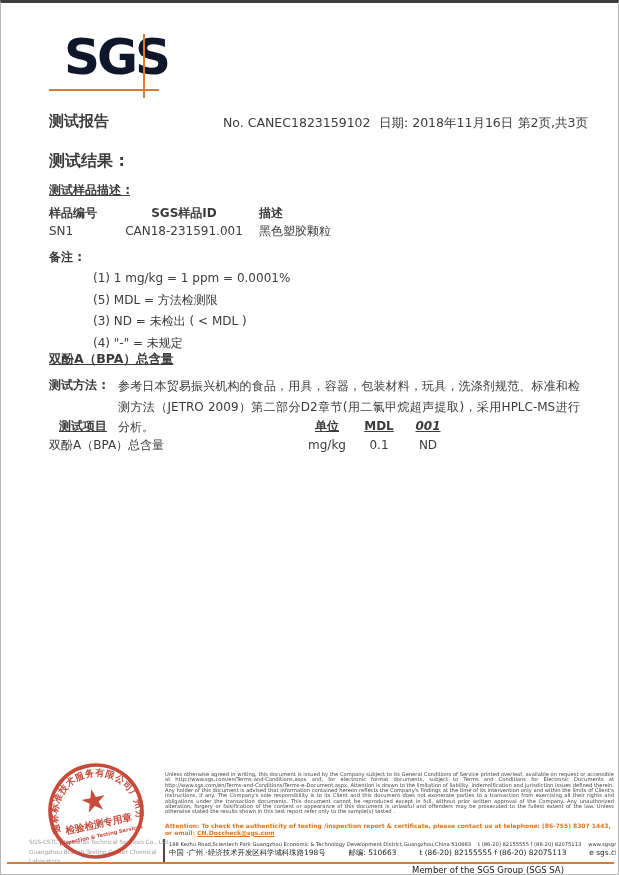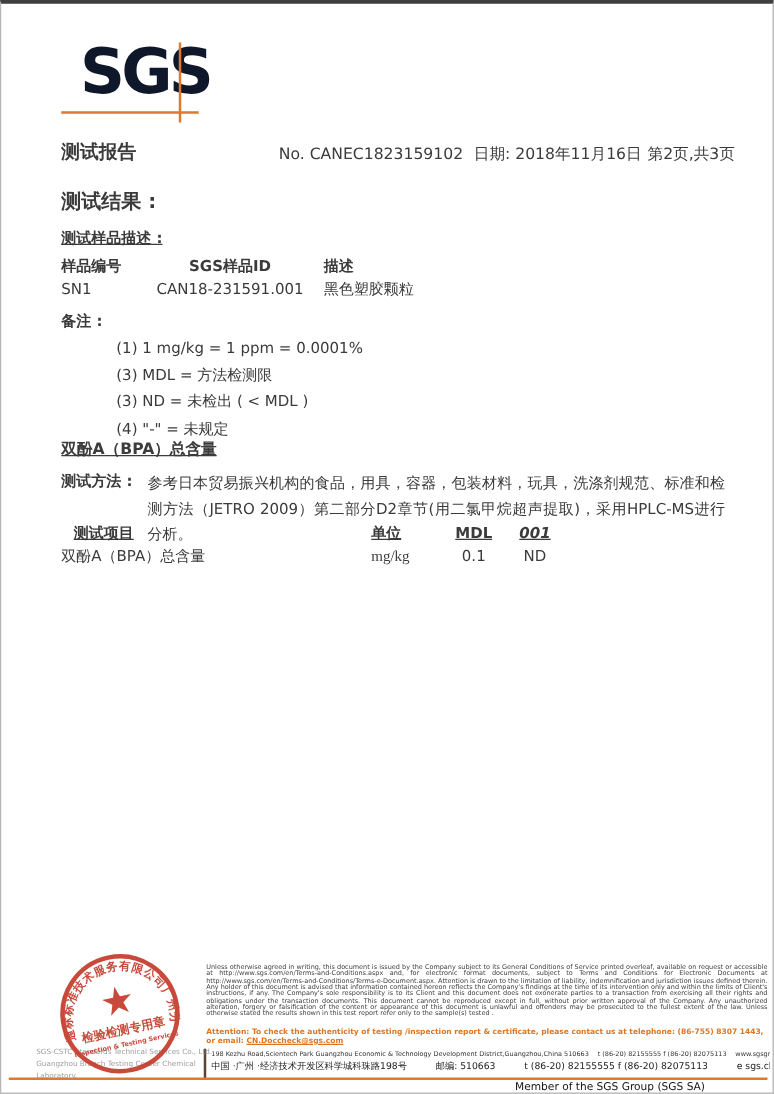--- a/index.html
+++ b/index.html
@@ -37,21 +37,21 @@
   .notes div { line-height:21.5px; }
   
   .bpa-heading { position:absolute; left:48px; top:348px; font-size:12.5px; font-weight:700; text-decoration:underline; }
   .method-label { position:absolute; left:48px; top:374px; font-size:12px; font-weight:700; }
   .method-text { position:absolute; left:117px; top:373px; width:462px; font-size:12px; line-height:20.5px; text-align:justify; }
   
   .result-table { position:absolute; left:48px; top:415px; width:406px; font-size:12px; }
   .result-table .row { display:flex; line-height:16px; margin-bottom:3px; }
   .result-table .ci { flex:1; text-align:left; }
   .result-table .hrow .ci { padding-left:10px; }
-  .result-table .cu { width:60px; text-align:left;font-family:Liberation Serif, serif; }
+  .result-table .cu { width:60px; text-align:center; }
   .result-table .cm { width:44px; text-align:center; }
   .result-table .cv { width:54px; text-align:center; }
   .result-table .hrow span.ul { text-decoration:underline; font-weight:700;margin-top:15px; }
   .result-table .hrow .cv span.ul { font-style:italic; }
   
   .stamp { position:absolute; left:44px; top:757px; width:102px; height:102px; z-index:3;
     transform:rotate(-12deg); opacity:.92; }
   .stamp-company { position:absolute; left:28px; top:835px; width:150px; z-index:1;
     font-size:5.8px; line-height:9.5px; color:#9e9e9e; }
   .legal { position:absolute; left:164px; top:769px; width:449px; font-size:5.2px;
@@ -95,21 +95,21 @@
     <div class="row">
       <div class="c1">SN1</div>
       <div class="c2">CAN18-231591.001</div>
       <div class="c3">黑色塑胶颗粒</div>
     </div>
   </div>
 
   <div class="notes-label">备注 :</div>
   <div class="notes">
     <div>(1) 1 mg/kg = 1 ppm = 0.0001%</div>
-    <div>(3) MDL = 方法检测限</div>
+    <div>(5) MDL = 方法检测限</div>
     <div>(3) ND = 未检出 ( &lt; MDL )</div>
     <div>(4) "-" = 未规定</div>
   </div>
 
   <div class="bpa-heading">双酚A（BPA）总含量</div>
   <div class="method-label">测试方法 :</div>
   <div class="method-text">参考日本贸易振兴机构的食品，用具，容器，包装材料，玩具，洗涤剂规范、标准和检测方法（JETRO 2009）第二部分D2章节(用二氯甲烷超声提取)，采用HPLC-MS进行分析。</div>
 
   <div class="result-table">
     <div class="row hrow">

